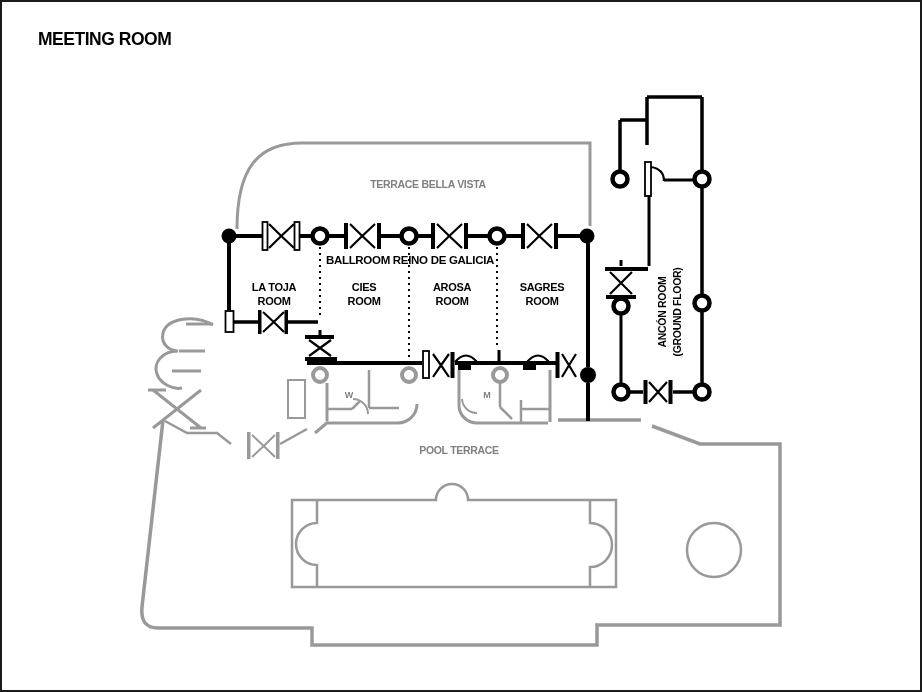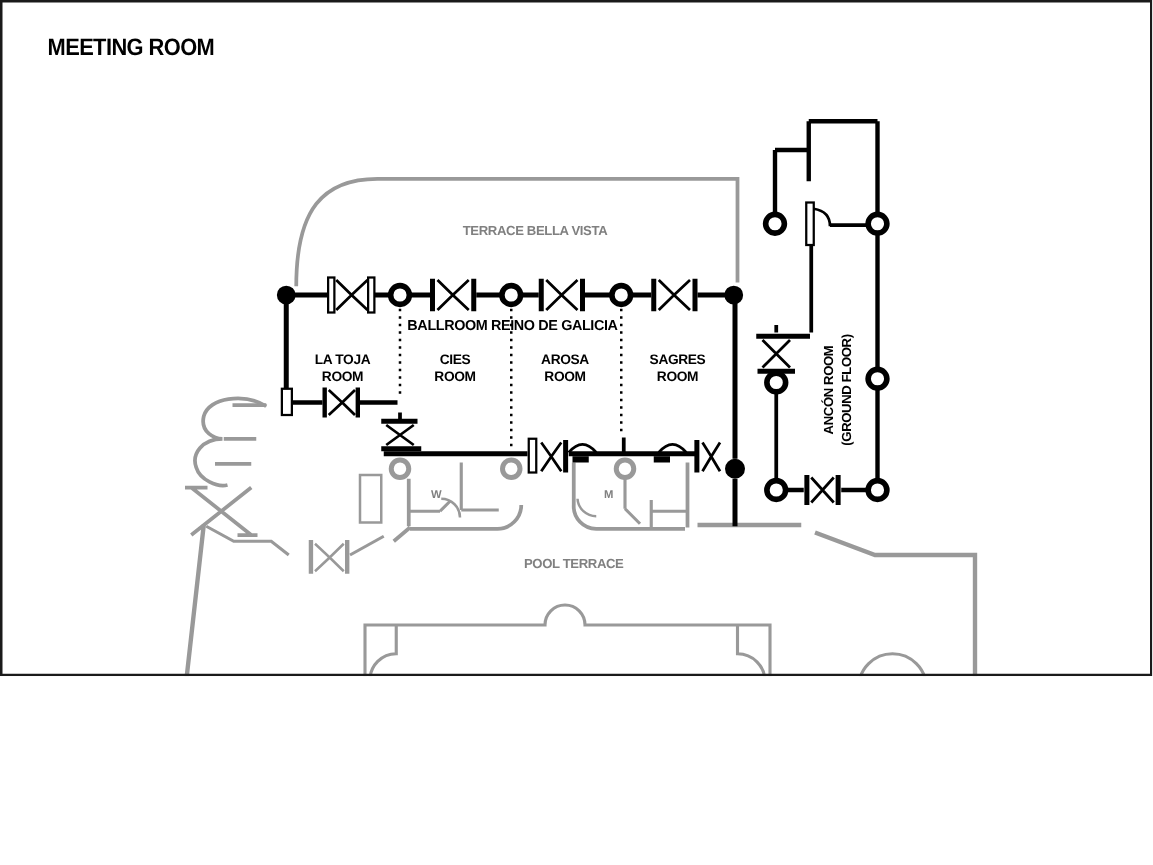--- a/index.html
+++ b/index.html
@@ -4,21 +4,21 @@
 <style>
   :root{
     --wall:#000000;
     --gline:#999999;
     --gtext:#808080;
     --bg:#ffffff;
   }
   html,body{margin:0;padding:0;background:#fff;}
   .page{
     position:relative;
-    width:922px;height:541px;
+    width:922px;height:692px;
     background:var(--bg);
     font-family:"Liberation Sans",sans-serif;
     overflow:hidden;
   }
   .page-border{
     position:absolute;inset:0;
     border:2px solid #1a1a1a;
     box-sizing:border-box;
     pointer-events:none;
   }

